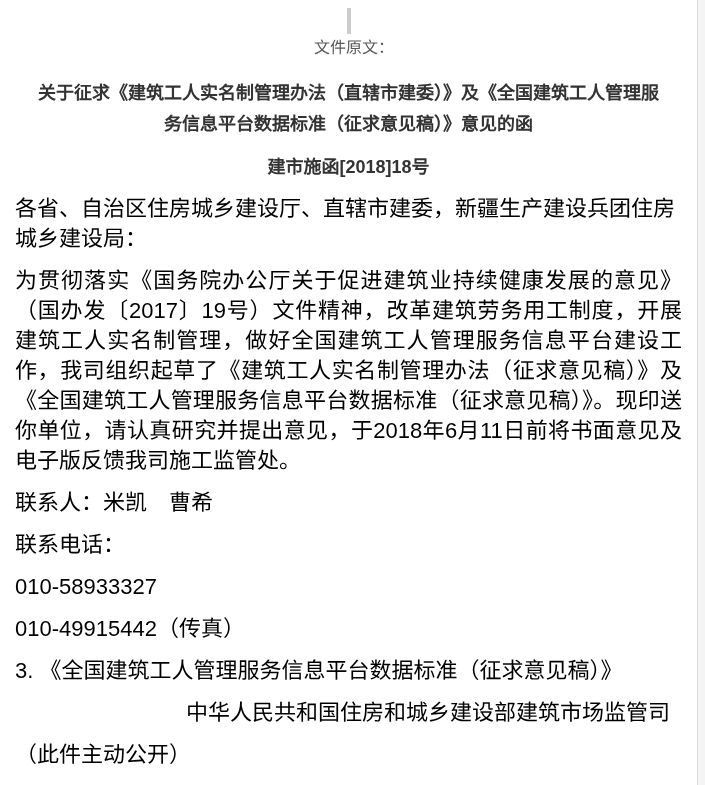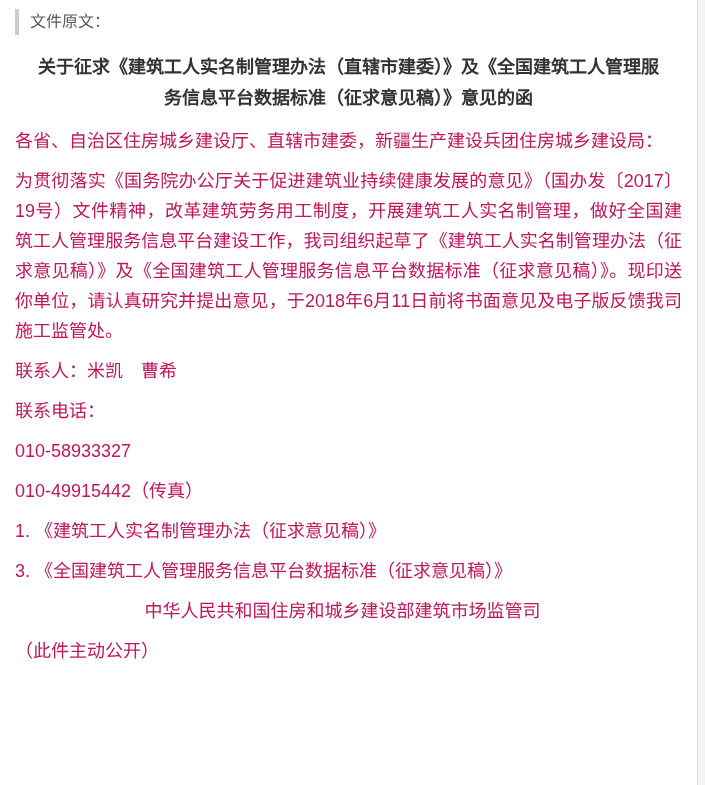--- a/index.html
+++ b/index.html
@@ -19,20 +19,21 @@
     height: 785px;
     background: #ffffff;
     border-right: 1px solid #dcdcdc;
     padding: 8px 15px 0 15px;
     overflow: hidden;
   }
   .doc-source {
     display: flex;
     align-items: center;
     margin: 0 0 16px 0;
+    flex-direction: column;
   }
   .doc-source .bar {
     width: 4px;
     height: 26px;
     background: #cccccc;
     flex: 0 0 auto;
   }
   .doc-source .label {
     padding-left: 11px;
     font-size: 16px;
@@ -49,63 +50,63 @@
   }
   .doc-number {
     font-size: 18px;
     font-weight: bold;
     line-height: 30px;
     text-align: center;
     color: #333333;
     margin: 0 0 12px 0;
   }
   p.doc-p {
-    font-size: 18px;
+    font-size: 22px;
     line-height: 30px;
-    color: #be185d;
-    margin: 0 0 10px 0;
+    color: #000000;
+    margin: 12px 0 10px 0;
   }
   p.justified {
     text-align: justify;
   }
   p.align-right {
-    text-align: center;
+    text-align: right;
     padding-right: 12px;
   }
 </style>
 </head>
 <body>
 
 <div class="page">
 
   <div class="doc-source">
     <span class="bar"></span>
     <span class="label">文件原文：</span>
   </div>
 
   <div class="doc-title">
     <div>关于征求《建筑工人实名制管理办法（直辖市建委）》及《全国建筑工人管理服</div>
     <div>务信息平台数据标准（征求意见稿）》意见的函</div>
   </div>
 
+  <div class="doc-number">建市施函[2018]18号</div>
 
   <p class="doc-p">各省、自治区住房城乡建设厅、直辖市建委，新疆生产建设兵团住房城乡建设局：</p>
 
   <p class="doc-p justified">为贯彻落实《国务院办公厅关于促进建筑业持续健康发展的意见》（国办发〔2017〕19号）文件精神，改革建筑劳务用工制度，开展建筑工人实名制管理，做好全国建筑工人管理服务信息平台建设工作，我司组织起草了《建筑工人实名制管理办法（征求意见稿）》及《全国建筑工人管理服务信息平台数据标准（征求意见稿）》。现印送你单位，请认真研究并提出意见，于2018年6月11日前将书面意见及电子版反馈我司施工监管处。</p>
 
   <p class="doc-p">联系人：米凯　曹希</p>
 
   <p class="doc-p">联系电话：</p>
 
   <p class="doc-p">010-58933327</p>
 
   <p class="doc-p">010-49915442（传真）</p>
 
 
-  <p class="doc-p">1. 《建筑工人实名制管理办法（征求意见稿）》</p>
 
   <p class="doc-p">3. 《全国建筑工人管理服务信息平台数据标准（征求意见稿）》</p>
 
   <p class="doc-p align-right">中华人民共和国住房和城乡建设部建筑市场监管司</p>
 
 
   <p class="doc-p">（此件主动公开）</p>
 
 </div>
 

